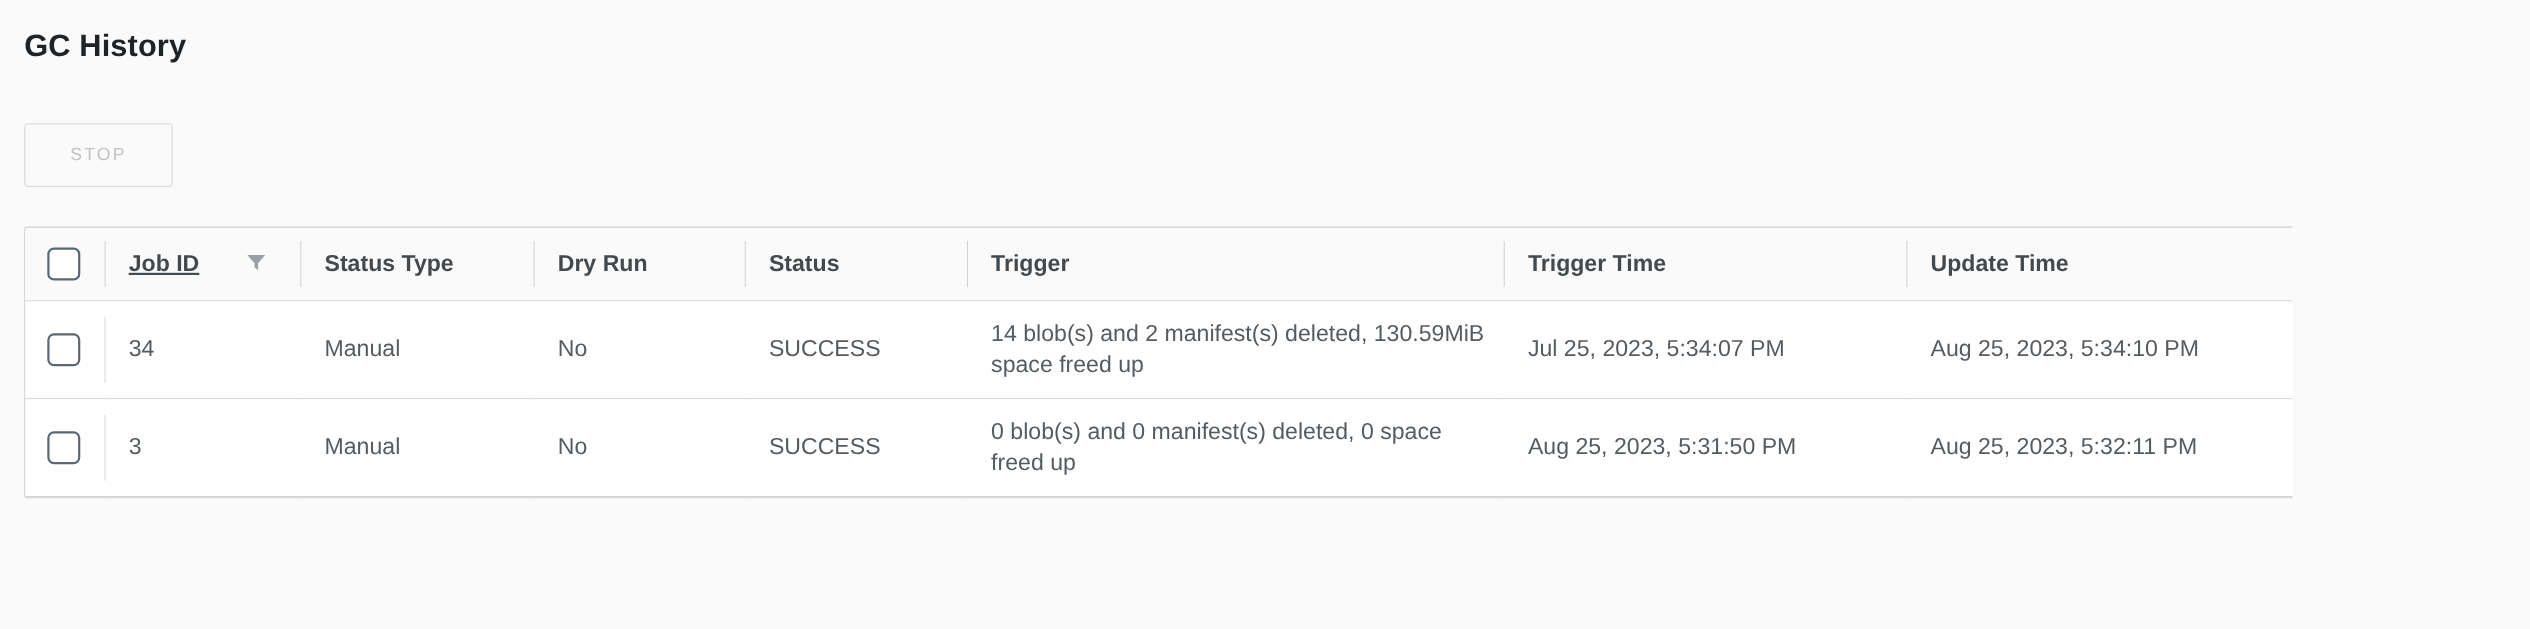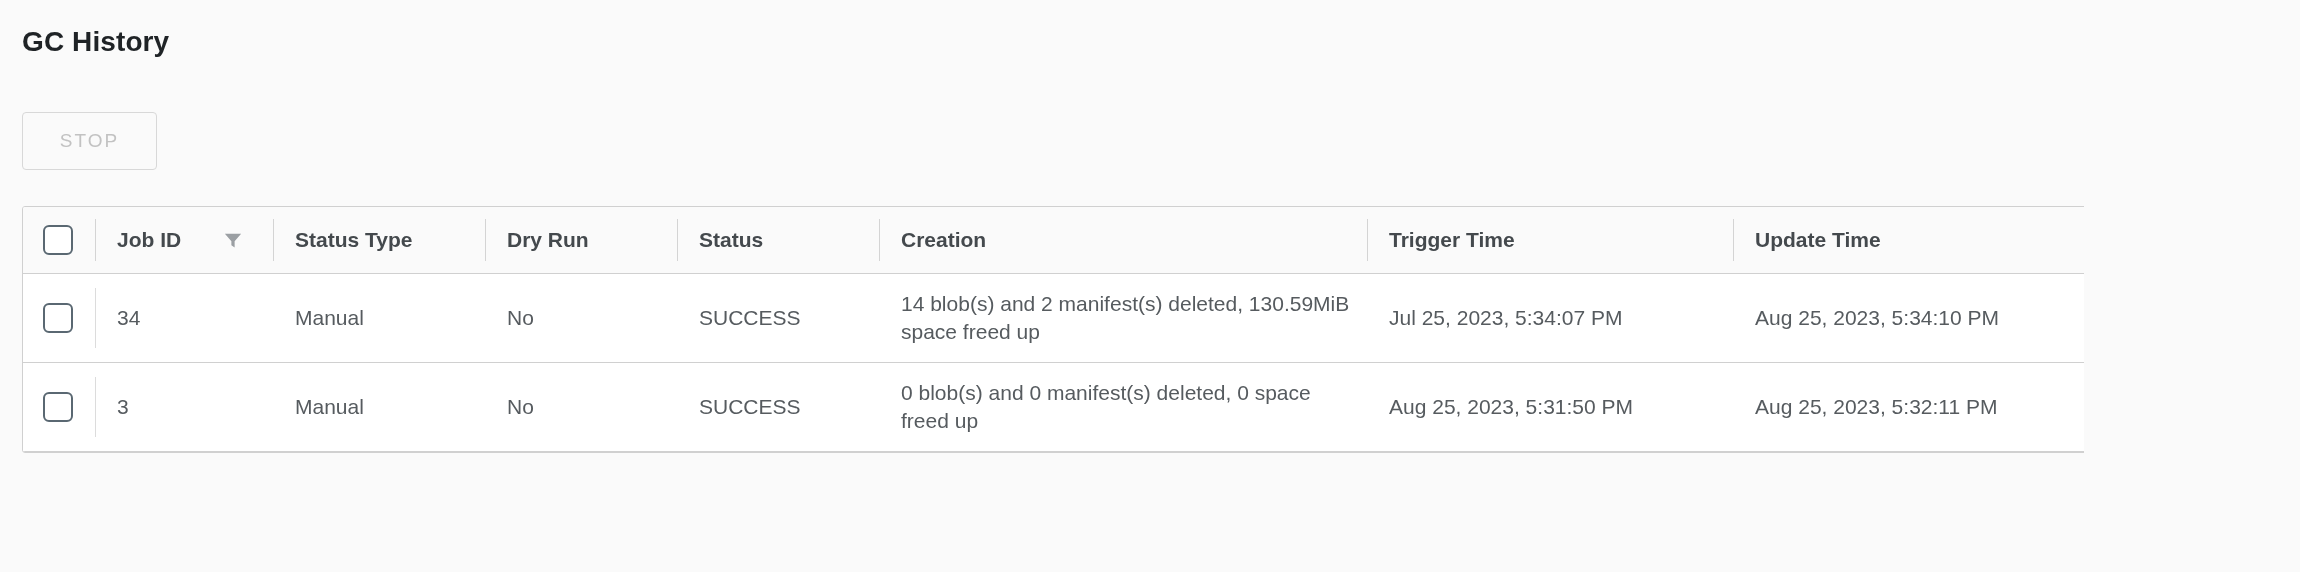--- a/index.html
+++ b/index.html
@@ -34,21 +34,21 @@
     width: 2256px; height: 60px;
   }
   .stop-button {
     position: absolute;
     left: 0; top: 0;
     width: 135px; height: 58px;
     border: 1px solid #d8d8d8;
     border-radius: 4px;
     background: #fafafa;
     color: #c2c2c2;
-    font-size: 19px;
+    font-size: 16px;
     letter-spacing: 2.0px;
     font-family: "Liberation Sans", sans-serif;
     cursor: default;
     display: flex; align-items: center; justify-content: center;
     padding: 0;
   }
   .refresh-button {
     position: absolute;
     right: 2px; top: 10px;
     width: 44px; height: 44px;
@@ -132,22 +132,23 @@
     border: 2px solid #5a6872;
     border-radius: 6px;
     background: #ffffff;
     display: inline-block;
     cursor: pointer;
     vertical-align: middle;
   }
 
   .jobid-head {
     display: flex;
-    align-items: center;
+    align-items: flex-start;
     gap: 42px;
+    text-decoration: underline;
   }
   .filter-icon {
     display: inline-flex;
     cursor: pointer;
     line-height: 0;
   }
 
   .logs-icon {
     display: inline-flex;
     line-height: 0;
@@ -237,21 +238,21 @@
               <span class="filter-icon">
                 <svg width="20" height="20" viewBox="0 0 16 16" fill="#9b9fa3">
                   <polygon points="1.5,3 14.5,3 9.3,9 9.3,14 6.7,12.2 6.7,9"></polygon>
                 </svg>
               </span>
             </span>
           </th>
           <th class="divided">Status Type</th>
           <th class="divided">Dry Run</th>
           <th class="divided">Status</th>
-          <th class="divided">Creation</th>
+          <th class="divided">Trigger</th>
           <th class="divided">Trigger Time</th>
           <th class="divided">Update Time</th>
           <th class="divided">Page</th>
         </tr>
       </thead>
       <tbody>
         <tr>
           <td class="cb-cell">
             <span class="checkbox"></span>
           </td>

